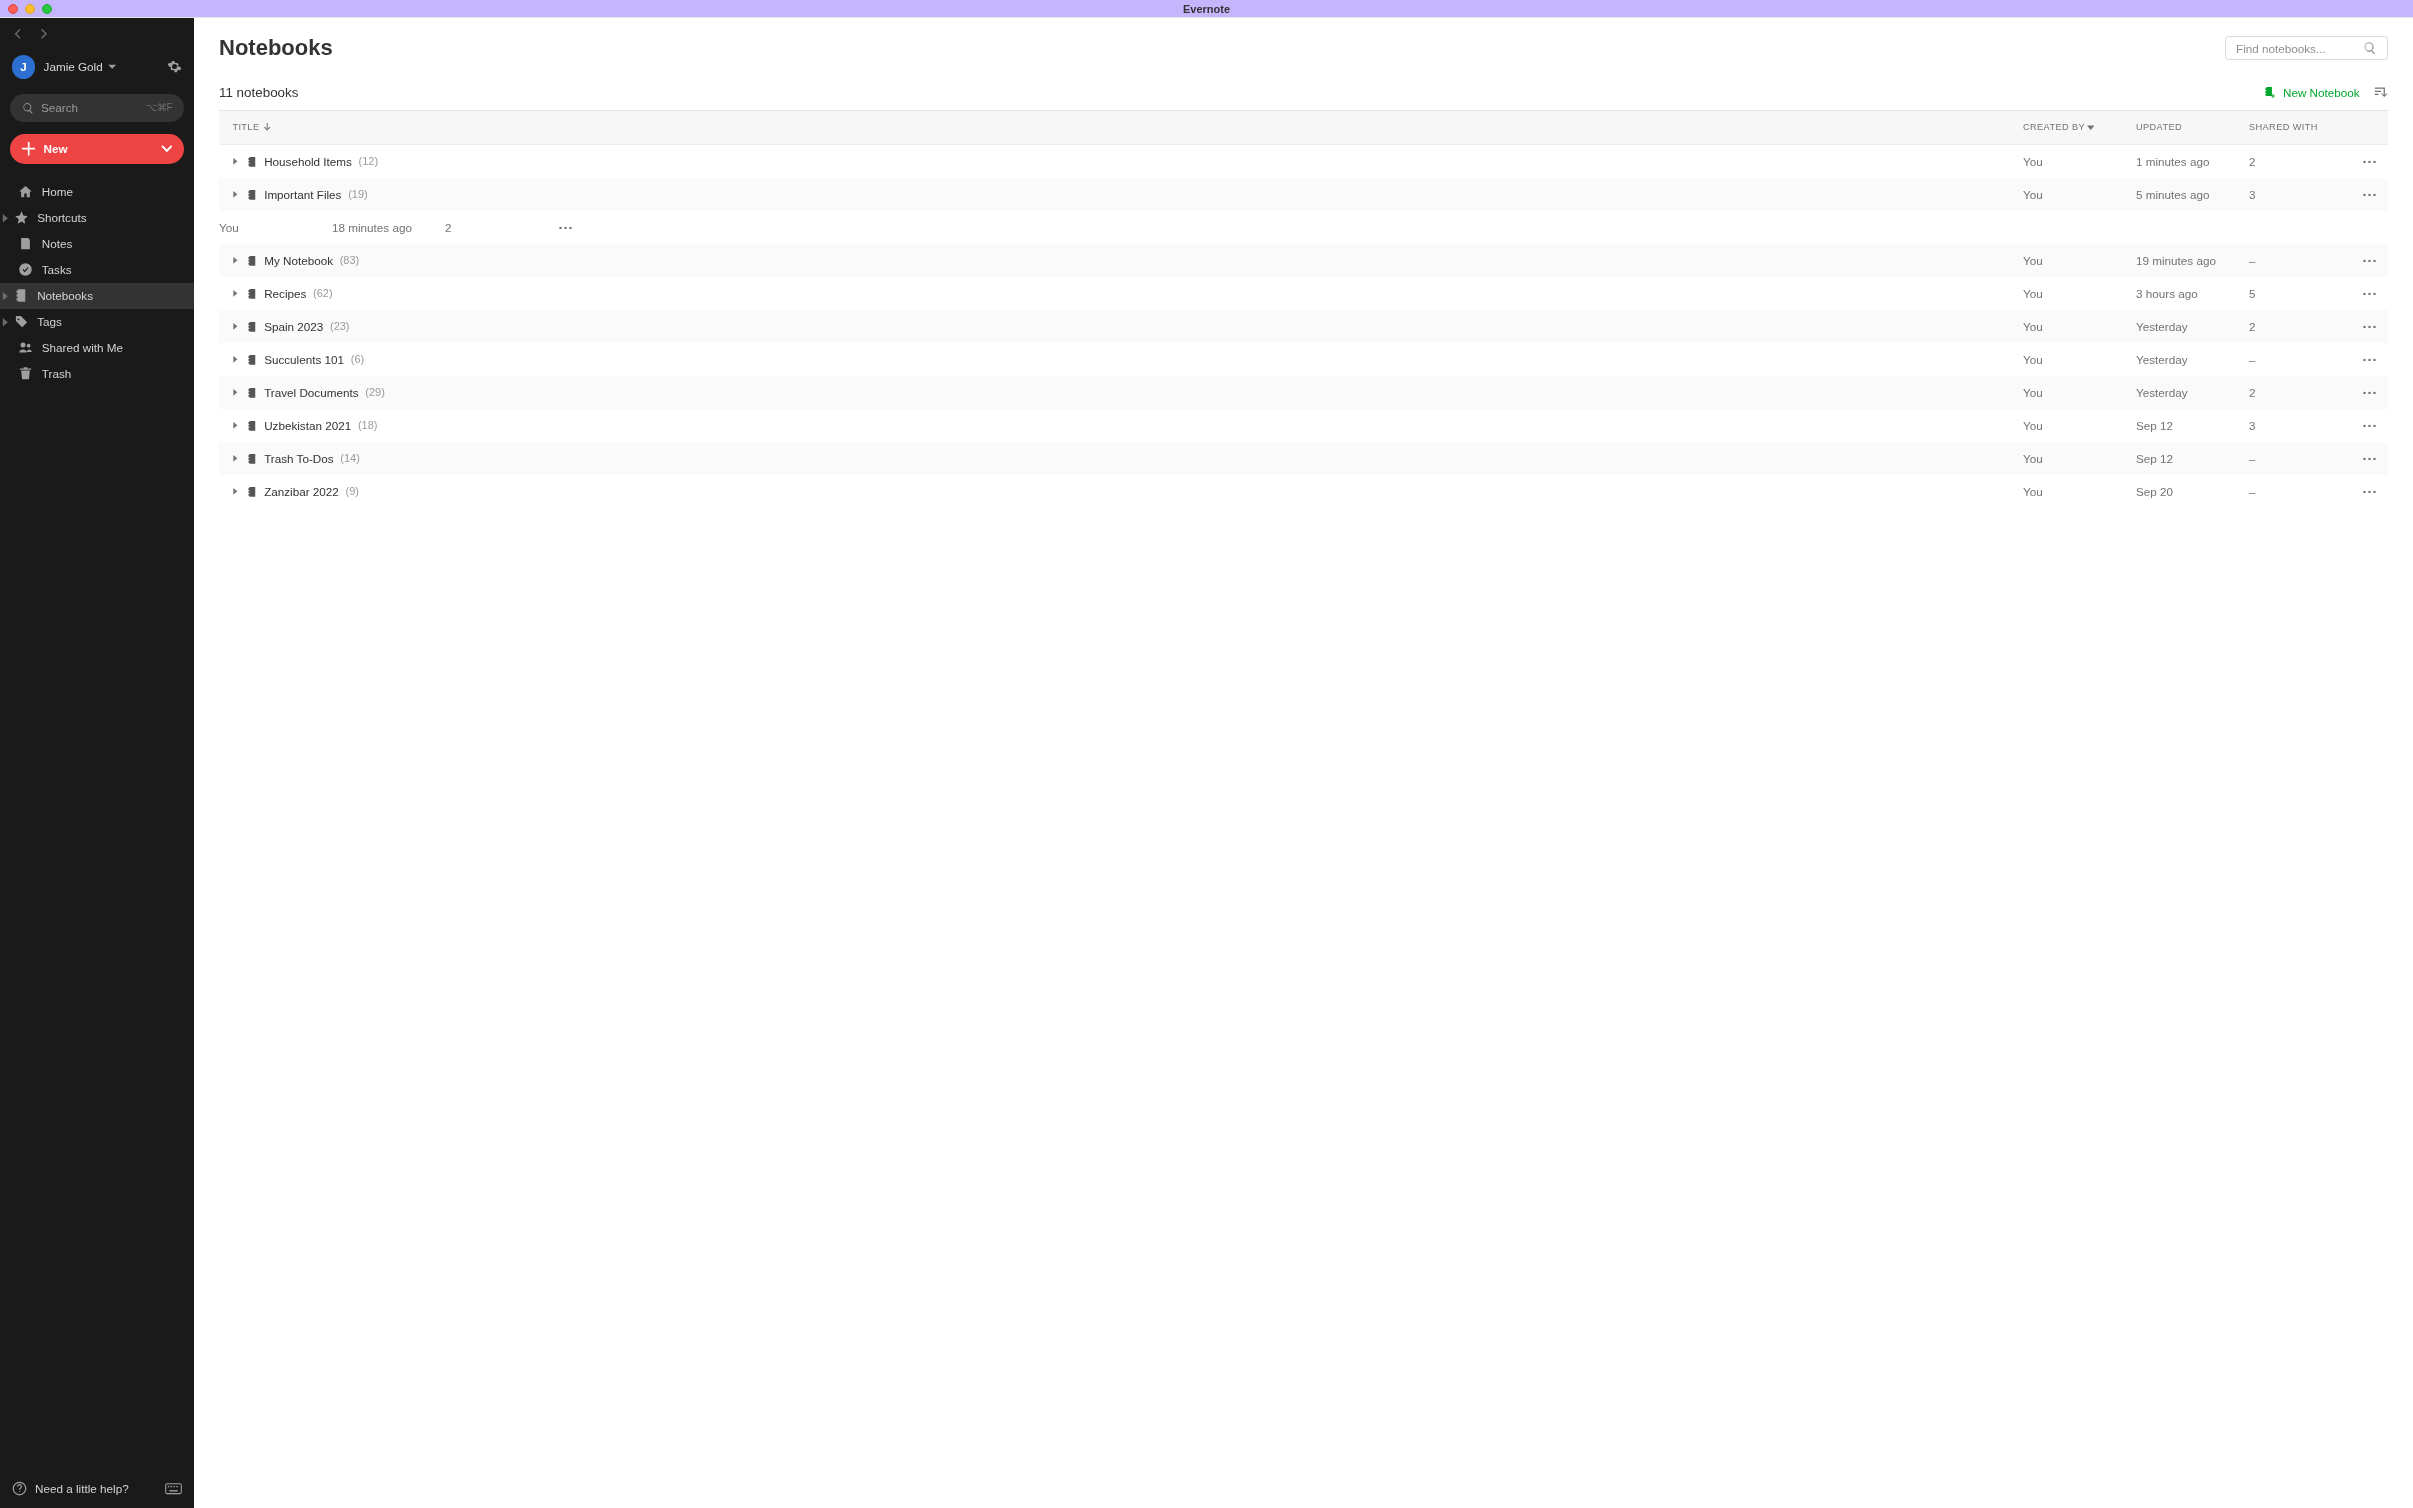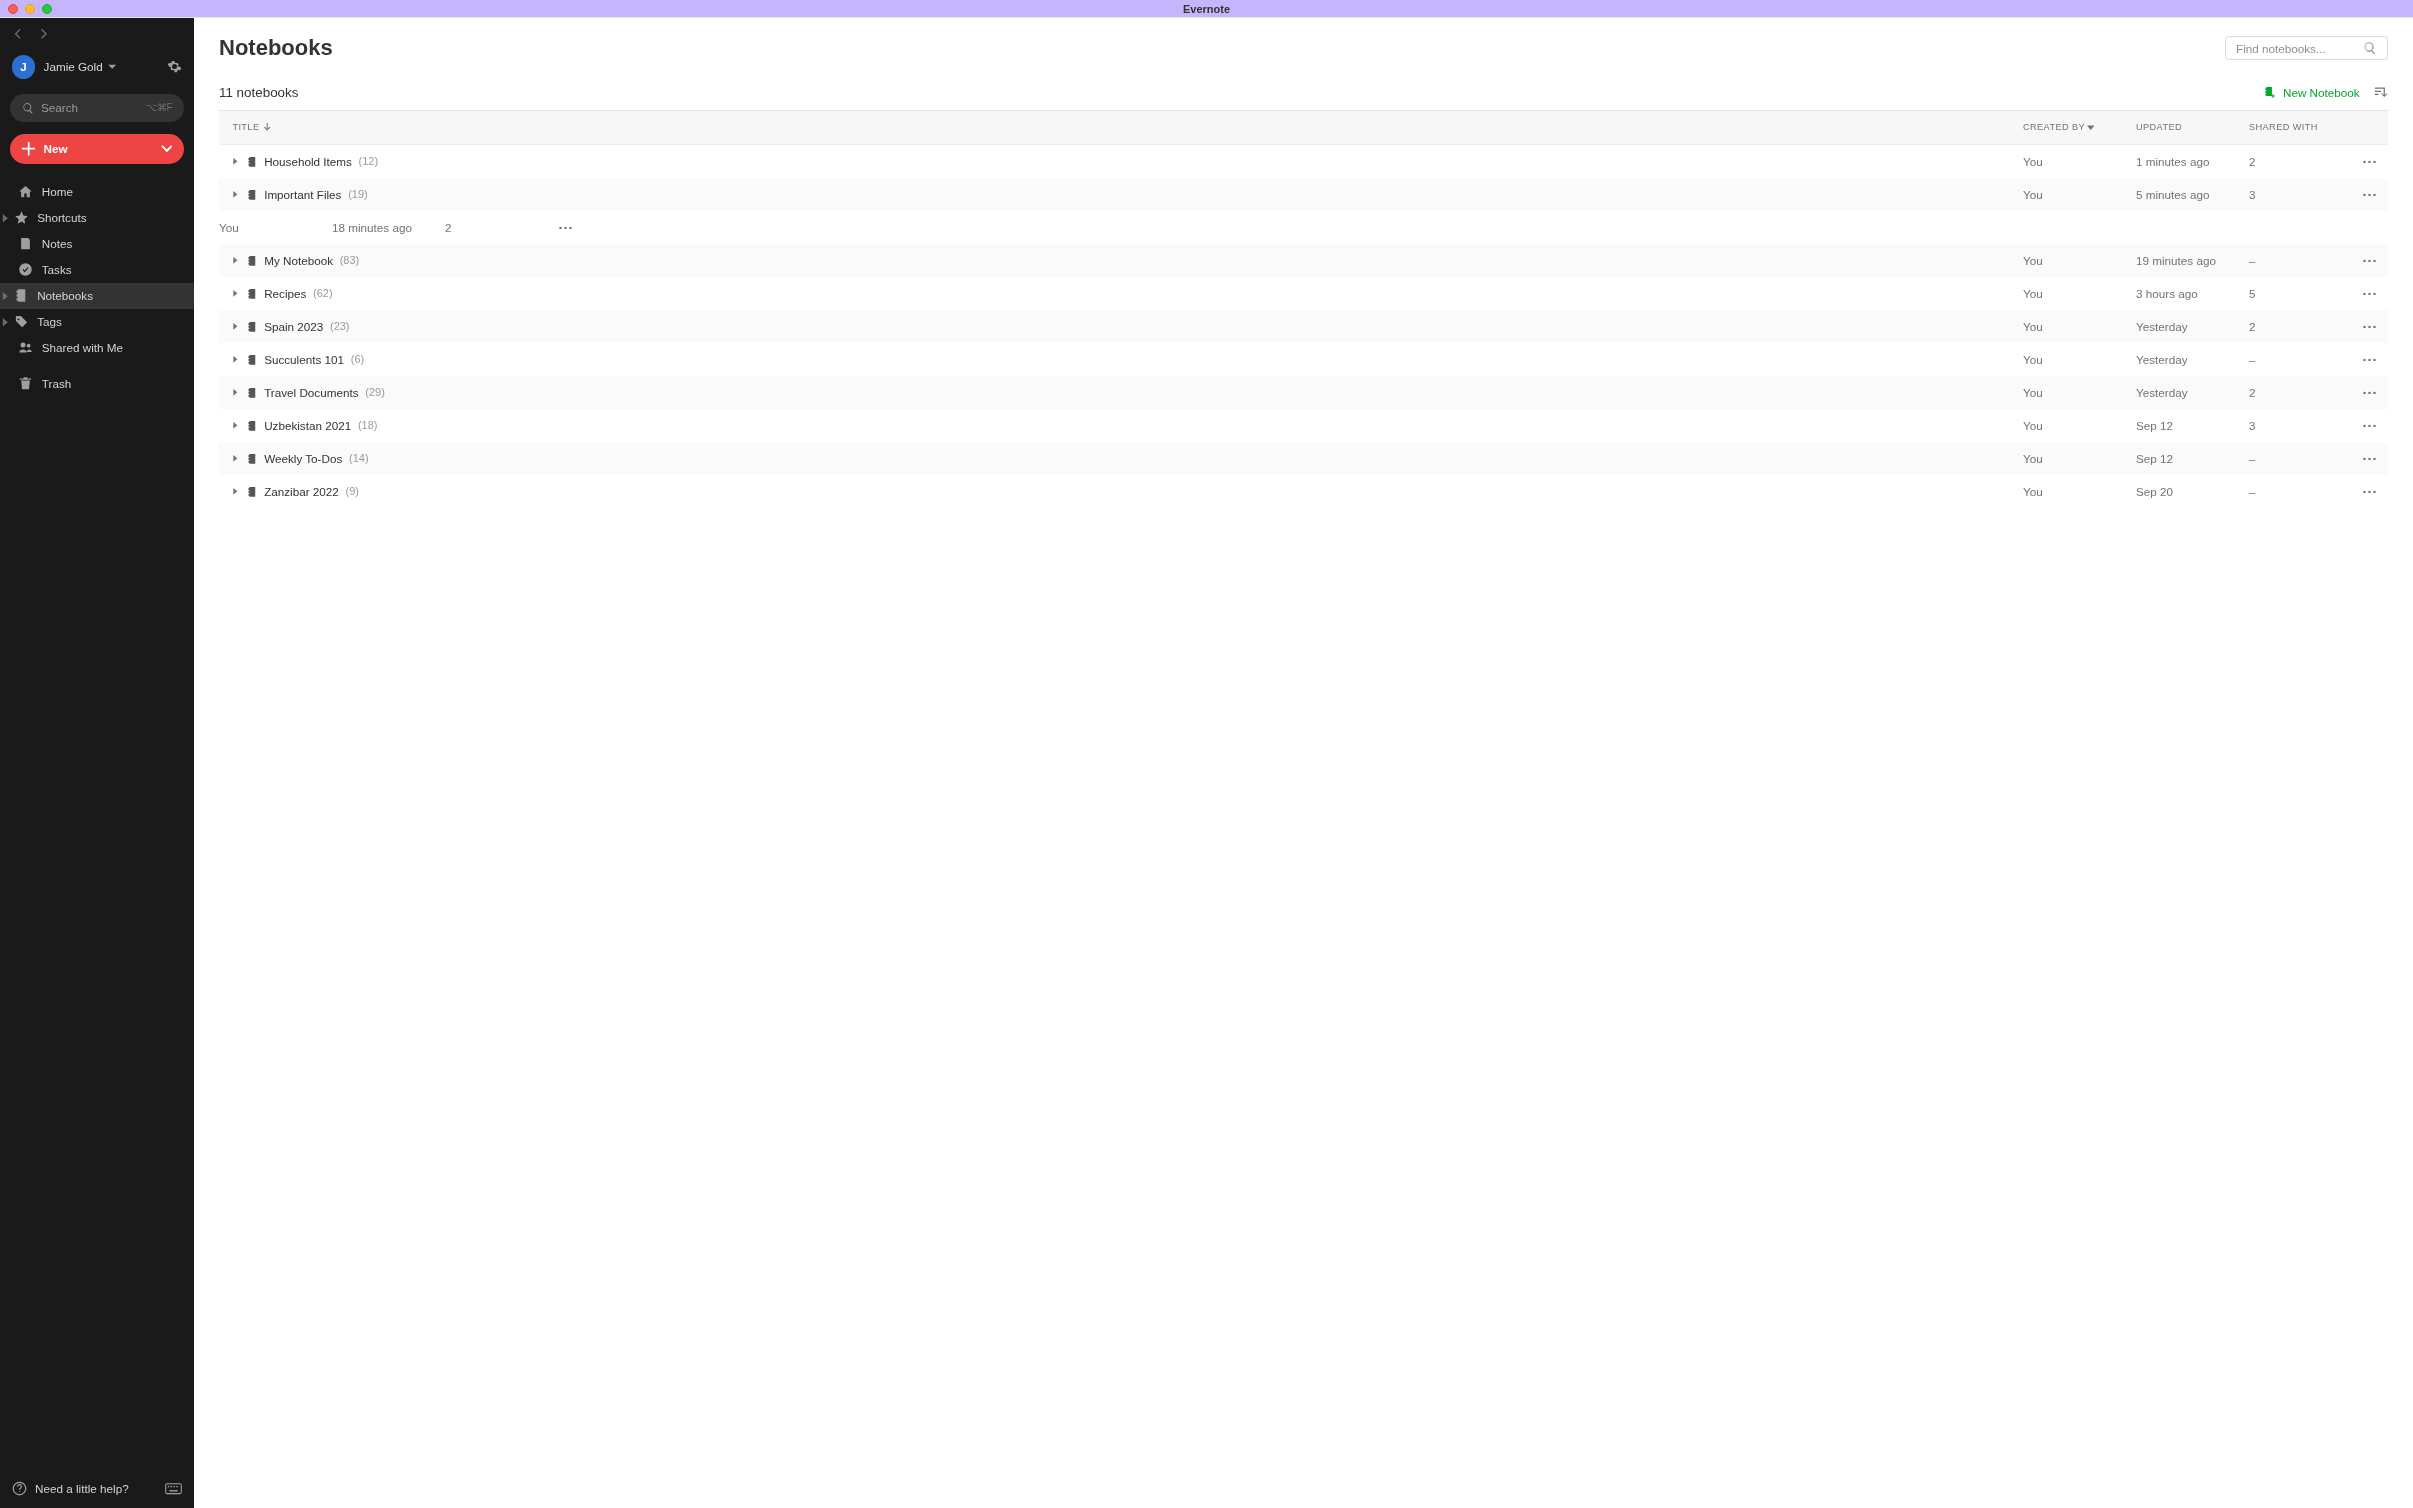--- a/index.html
+++ b/index.html
@@ -37,21 +37,21 @@
 .new-btn .plus { width: 13.4px; height: 13.4px; fill: #fff; margin-right: 8.4px; }
 .new-btn .label { color: #fff; font-size: 11.7px; font-weight: 600; flex: 1; }
 .new-btn .chev { width: 11.7px; height: 11.7px; fill: #fff; }
 
 .nav-list { margin-top: 15px; flex: 1; }
 .nav-item { display: flex; align-items: center; height: 26px; padding-left: 18.4px; font-size: 11.7px; color: #d4d4d4; cursor: pointer; }
 .nav-item.with-expand { padding-left: 2px; }
 .nav-item .expand { width: 8.4px; height: 8.4px; fill: #6b6b6b; margin-right: 3.4px; }
 .nav-item .icon { width: 15px; height: 15px; fill: #9f9f9f; margin-right: 8.4px; flex-shrink: 0; }
 .nav-item.active { background: #333333; }
-.nav-item.trash-group { margin-top: 10px; }
+.nav-item.trash-group { }
 
 .sidebar-footer { padding: 8.4px 11.7px 11.7px 11.7px; display: flex; align-items: center; }
 .sidebar-footer .icon { width: 15px; height: 15px; fill: #9f9f9f; margin-right: 8.4px; }
 .sidebar-footer .label { font-size: 11.7px; color: #d4d4d4; flex: 1; }
 .sidebar-footer .kbd-icon { width: 17px; height: 13.4px; fill: #9f9f9f; }
 
 
 .main { flex: 1; display: flex; flex-direction: column; padding: 0 25px; overflow: auto; }
 .header-row { display: flex; align-items: center; justify-content: space-between; margin-top: 17px; }
 .page-title { font-size: 22px; font-weight: 600; color: #333; }
@@ -464,21 +464,21 @@
     </div>
   </div>
           <div class="row">
     <div class="title-cell">
       <svg class="caret" viewBox="0 0 6 10">
                 <path d="M0 0l6 5-6 5z"></path>
               </svg>
       <svg class="nb-icon" viewBox="0 0 24 24">
                 <path d="M7 2h12v20H7zM5 4h2v4H5zm0 6h2v4H5zm0 6h2v4H5z"></path>
               </svg>
-      <span class="nb-name">Weekly To-Dos</span>
+      <span class="nb-name">Trash To-Dos</span>
       <span class="nb-count">(14)</span>
     </div>
     <div class="created">You</div>
     <div class="updated">Sep 12</div>
     <div class="shared">–</div>
     <div class="actions">
       <svg class="more" viewBox="0 0 24 6">
                 <circle cx="4" cy="3" r="2"></circle>
                 <circle cx="12" cy="3" r="2"></circle>
                 <circle cx="20" cy="3" r="2"></circle>

